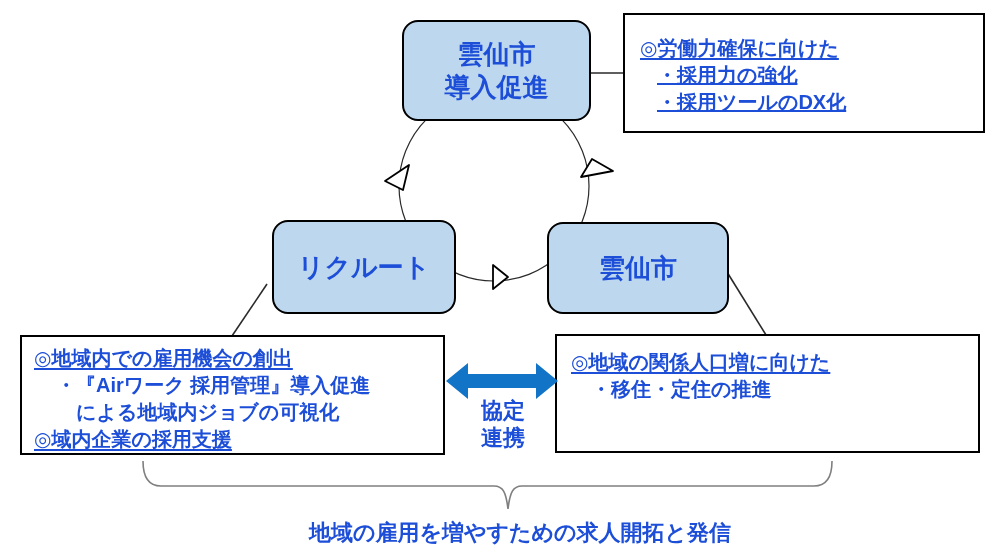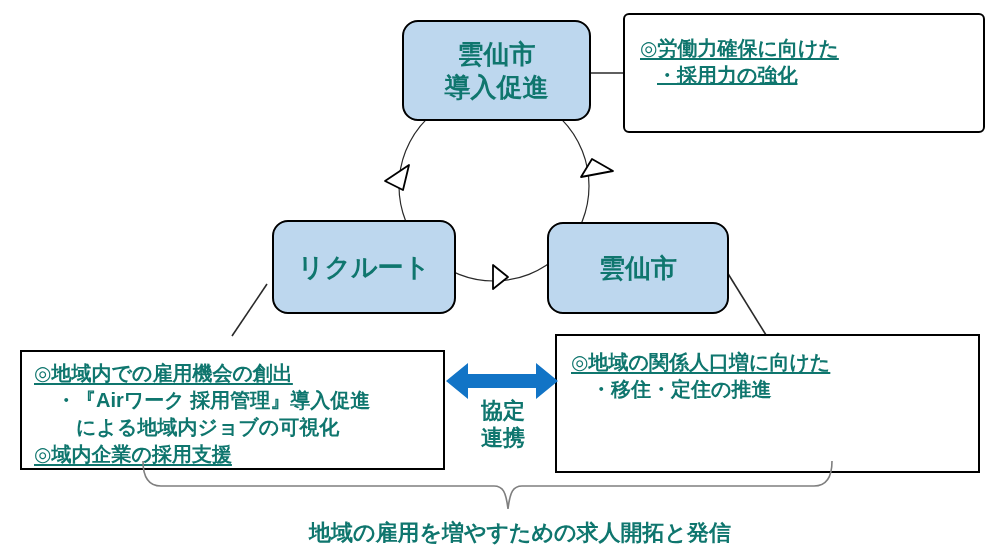--- a/index.html
+++ b/index.html
@@ -1,18 +1,18 @@
 <!DOCTYPE html>
 <html><head>
 <meta charset="utf-8">
 <style>
   html,body{margin:0;padding:0;background:#fff;}
   #canvas{
     position:relative;width:1000px;height:556px;background:#ffffff;overflow:hidden;
-    font-family:"Liberation Sans","DejaVu Sans",sans-serif;color:#0f766e;
+    font-family:"Liberation Sans","DejaVu Sans",sans-serif;color:#1d4ed8;
   }
   svg.layer{position:absolute;left:0;top:0;width:1000px;height:556px;pointer-events:none;}
   .node{
     position:absolute;background:#BDD7EE;border:2.5px solid #000;border-radius:16px;
     display:flex;flex-direction:column;align-items:center;justify-content:center;
     font-size:26px;font-weight:bold;line-height:33px;text-align:center;z-index:2;
   }
   .callout{
     position:absolute;background:#ffffff;border:2px solid #000;z-index:2;
     font-size:20px;font-weight:bold;line-height:27px;
@@ -23,21 +23,21 @@
   .ind3{margin-left:42px;}
   .ind4{margin-left:20px;}
   #partnership-label{
     position:absolute;left:453px;top:397px;width:100px;text-align:center;z-index:3;
     font-size:22px;font-weight:bold;line-height:27px;
   }
   #caption{
     position:absolute;left:20px;top:518px;width:1000px;text-align:center;z-index:3;
     font-size:22px;font-weight:bold;
   }
-  .pad-labor{padding:20px 0 0 15px;border-radius:6px;}
+  .pad-labor{padding:20px 0 0 15px;}
   .pad-recruit{padding:8px 0 0 12px;}
   .pad-city{padding:13px 0 0 14px;}
 </style>
 </head>
 <body>
 
 <div id="canvas">
 
   <svg class="layer" viewBox="0 0 1000 556">
     <circle cx="494" cy="186" r="95" fill="none" stroke-width="1.2" stroke="#2A2A2A"></circle>
@@ -58,30 +58,31 @@
     <div>リクルート</div>
   </div>
 
   <div class="node" style="left:547px;top:222px;width:178px;height:88px;">
     <div>雲仙市</div>
   </div>
 
   <div class="callout pad-labor" style="left:623px;top:13px;width:362px;height:120px;box-sizing:border-box;">
     <div class="heading">◎労働力確保に向けた</div>
     <div class="ind1">・採用力の強化</div>
+    <div class="ind1">・採用ツールのDX化</div>
   </div>
 
-  <div class="callout pad-recruit" style="left:20px;top:335px;width:425px;height:120px;box-sizing:border-box;margin-top:15px;">
+  <div class="callout pad-recruit" style="left:20px;top:335px;width:425px;height:120px;box-sizing:border-box;">
     <div class="heading">◎地域内での雇用機会の創出</div>
     <div class="ind2">・『Airワーク 採用管理』導入促進</div>
     <div class="ind3">による地域内ジョブの可視化</div>
     <div class="heading">◎域内企業の採用支援</div>
   </div>
 
-  <div class="callout pad-city" style="left:555px;top:334px;width:425px;height:139px;box-sizing:border-box;">
+  <div class="callout pad-city" style="left:555px;top:334px;width:425px;height:119px;box-sizing:border-box;">
     <div class="heading">◎地域の関係人口増に向けた</div>
     <div class="ind4">・移住・定住の推進</div>
   </div>
 
   <svg class="layer" style="z-index:4;" viewBox="0 0 1000 556">
     <polygon points="446,381 468,363 468,374 536,374 536,363 558,381 536,399 536,388 468,388 468,399" fill="#1274C6"></polygon>
     <path d="M143,461 C143,475 147,486 161,486 L494,486 C503,486 506,492 508,509 C510,492 513,486 522,486 L814,486 C828,486 832,475 832,461" fill="none" stroke-width="1.6" stroke="#7F7F7F"></path>
   </svg>
 
   <div id="partnership-label">

